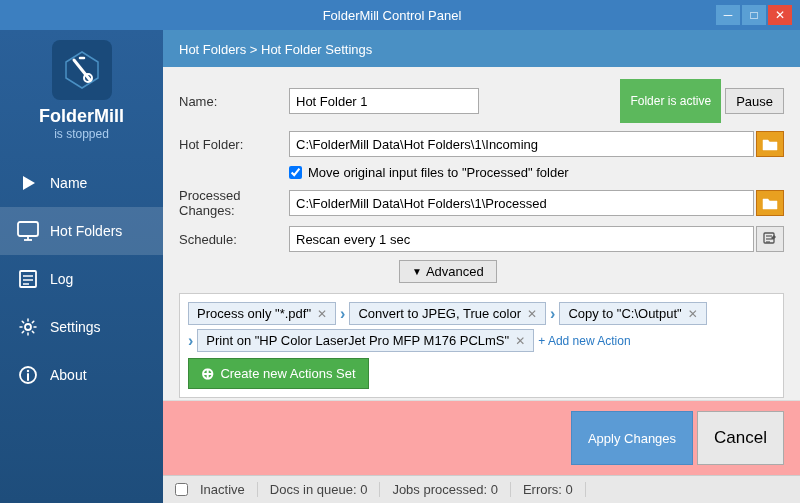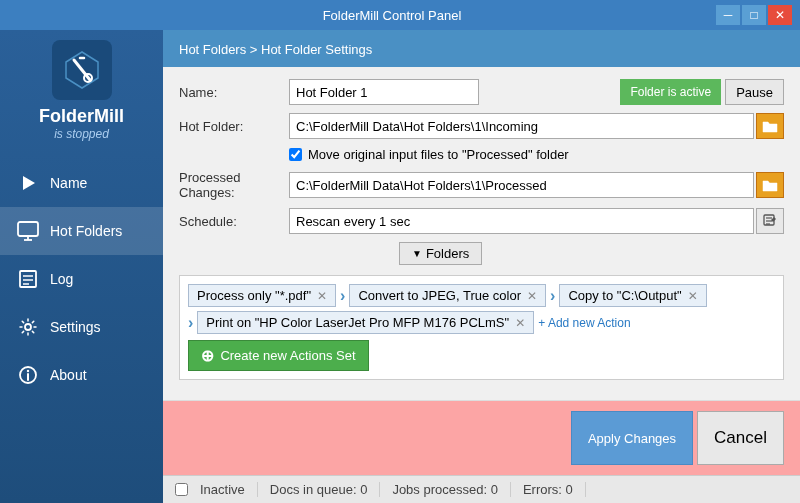--- a/index.html
+++ b/index.html
@@ -41,21 +41,21 @@
     }
     .logo-area { display: flex; flex-direction: column; align-items: center; margin-bottom: 10px; }
     .logo-icon {
       width: 60px; height: 60px;
       background: #1a4a7a;
       border-radius: 8px;
       display: flex; align-items: center; justify-content: center;
       margin-bottom: 6px;
     }
     .logo-text { color: white; font-size: 18px; font-weight: bold; }
-    .logo-status { color: #aaccee; font-size: 12px; font-style: italic; }
+    .logo-status { color: #aaccee; font-size: 12px; }
 
     .sidebar-nav { width: 100%; margin-top: 8px; }
     .sidebar-item {
       display: flex; align-items: center; gap: 10px;
       padding: 12px 16px;
       color: white; cursor: pointer;
       width: 100%;
     }
     .sidebar-item.active { background: rgba(255,255,255,0.15); }
     .sidebar-item-icon { width: 24px; height: 24px; display: flex; align-items: center; justify-content: center; }
@@ -273,21 +273,21 @@
     <div class="content-header">
       <span>Hot Folders &gt; Hot Folder Settings</span>
     </div>
 
     <div class="content-body">
 
       <div class="form-row">
         <span class="form-label">Name:</span>
         <input class="form-input" type="text" value="Hot Folder 1" style="max-width: 320px;">
         <div style="flex:1"></div>
-        <span style="background:#5cb85c;color:white;padding:3px 10px;font-size:12px;margin-left:8px;height:26px;display:flex;align-items:center;">Folder is active</span>
+        <span style="background:#5cb85c;color:white;padding:3px 10px;font-size:12px;margin-left:8px;height:44px;display:flex;align-items:center;">Folder is active</span>
         <button class="pause-btn">Pause</button>
       </div>
 
       <div class="form-row">
         <span class="form-label">Hot Folder:</span>
         <input class="form-input" type="text" value="C:\FolderMill Data\Hot Folders\1\Incoming" style="">
         <button class="folder-btn">
           <svg width="16" height="14" viewBox="0 0 16 14">
             <path d="M1 3h5l1.5 2H15v8H1z" fill="white" stroke="white" stroke-width="0.5"></path>
           </svg>
@@ -319,21 +319,21 @@
             <line x1="3" y1="7" x2="9" y2="7" stroke="#555" stroke-width="1.2"></line>
             <line x1="3" y1="10" x2="7" y2="10" stroke="#555" stroke-width="1.2"></line>
             <polygon points="10,8 13,5 11,3 8,6" fill="#555"></polygon>
           </svg>
         </button>
       </div>
 
       <div style="margin-bottom:10px;margin-left:110px;">
         <button class="advanced-btn">
           <span style="font-size:10px;">▼</span>
-          <span>Folders</span>
+          <span>Advanced</span>
         </button>
       </div>
 
       <div class="actions-area">
 
         <div class="actions-row">
 
           <div class="action-chip">
             <span>Process only "*.pdf"</span>
             <span class="close-x">✕</span>

